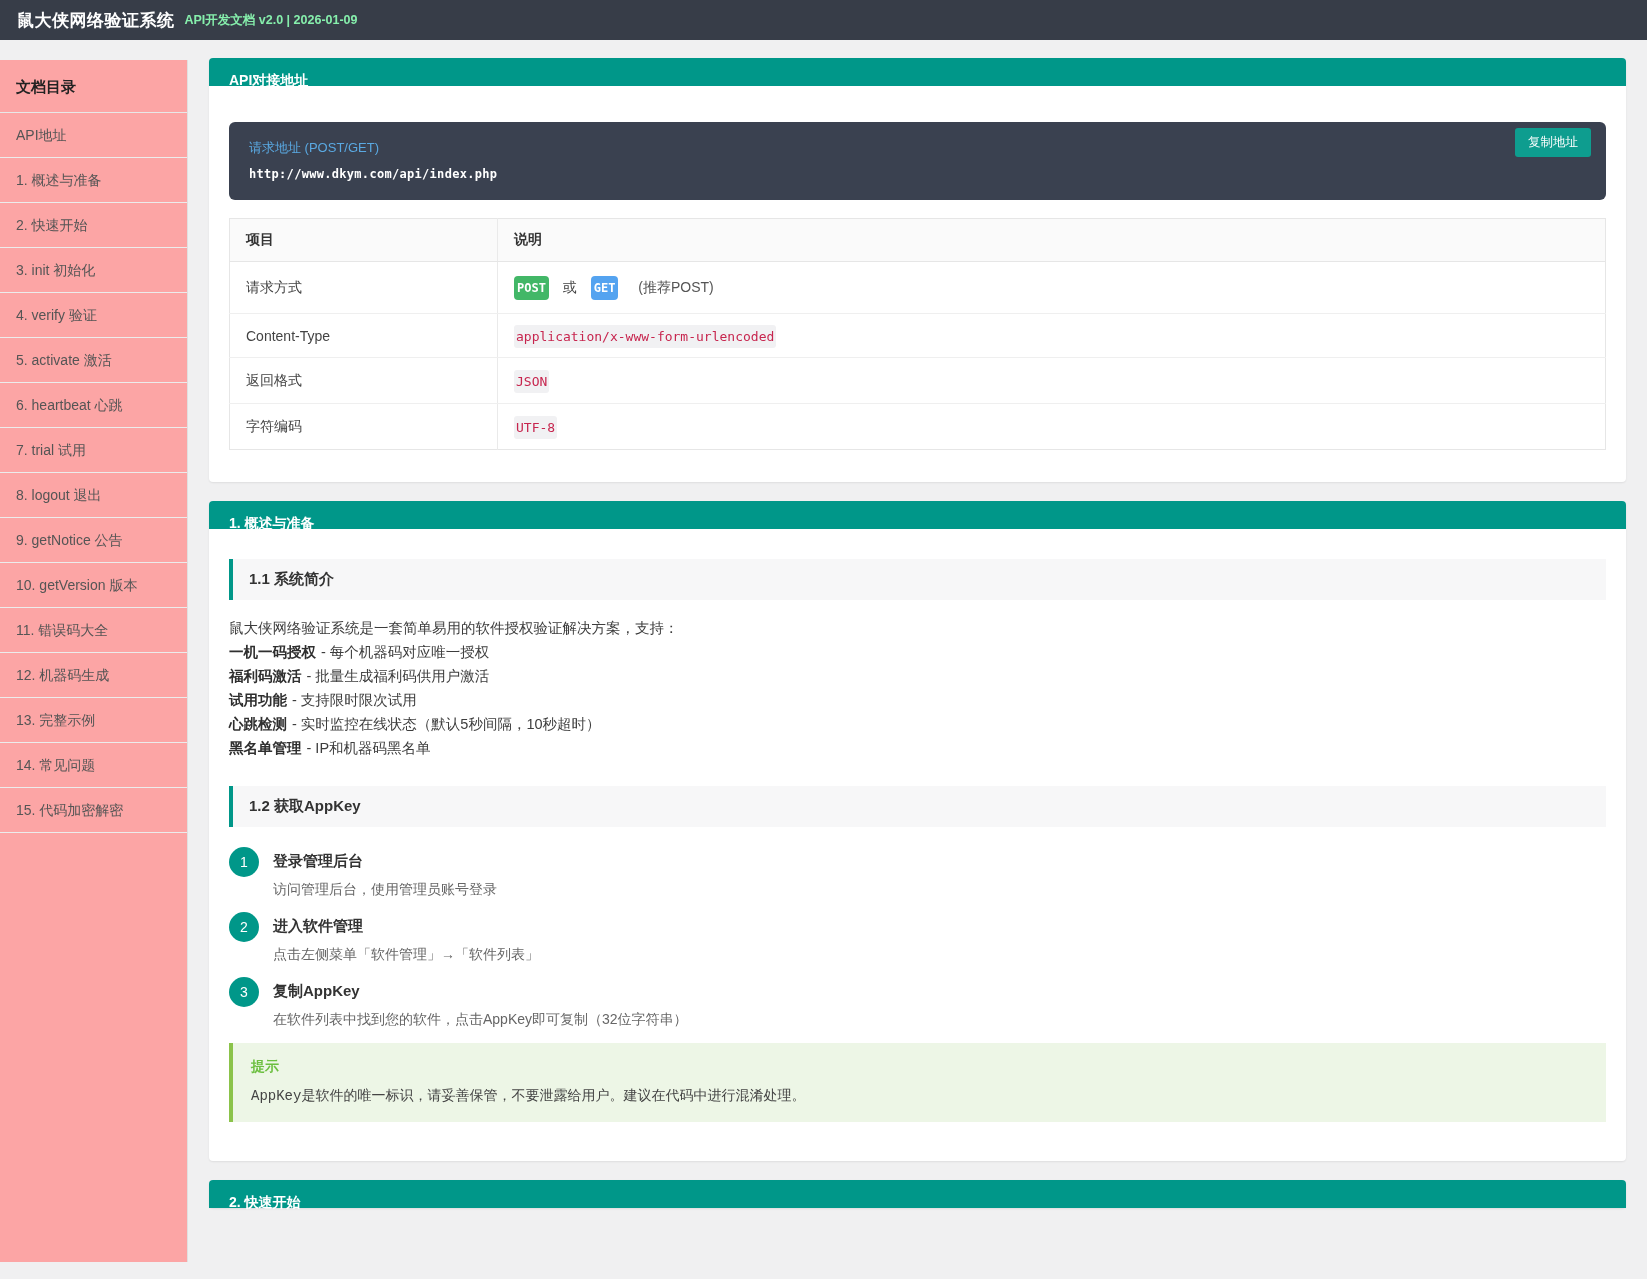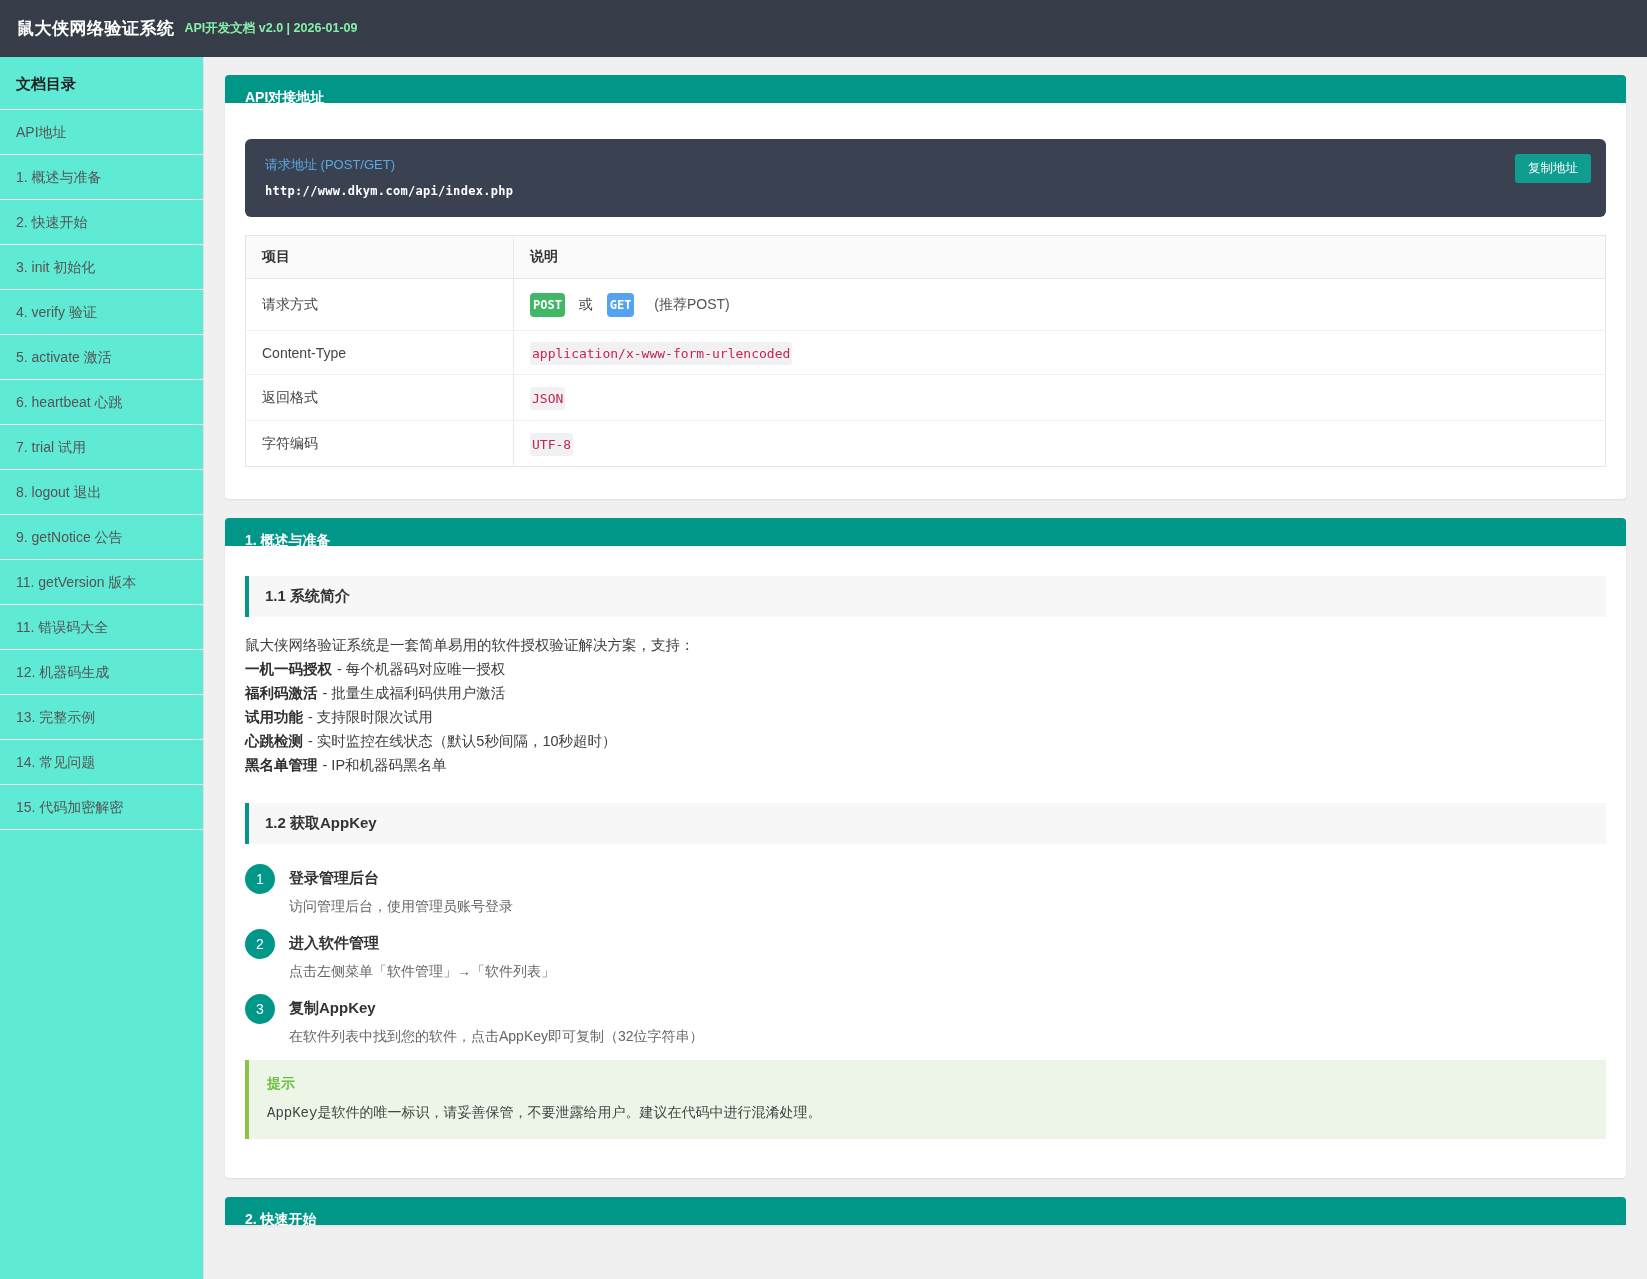--- a/index.html
+++ b/index.html
@@ -11,35 +11,36 @@
   }
   .page {
     width: 1647px;
     height: 1279px;
     overflow: hidden;
     background: #f0f0f1;
     position: relative;
   }
   
   .topbar {
-    height: 57px;
+    height: 40px;
     background: #373d48;
     display: flex;
     align-items: center;
     padding: 0 17px;
   }
   .brand { color: #ffffff; font-size: 17px; font-weight: bold; letter-spacing: 0.5px; }
   .subtitle { color: #86efac; font-size: 12.5px; margin-left: 10px; font-weight: bold; }
   
   .layout { display: flex; height: 1222px; }
   .sidebar {
-    width: 204px;
+    width: 188px;
     flex-shrink: 0;
-    background: #5eead4;
+    background: #fca5a5;
     border-right: 1px solid #e0e0e0;
+    margin-top: 20px;
   }
   .sidebar-title {
     height: 53px;
     line-height: 53px;
     padding: 0 16px;
     font-size: 15px;
     font-weight: bold;
     color: #222;
     border-bottom: 1px solid #e8e8e8;
   }
@@ -89,21 +90,21 @@
   .code-label { color: #5aa9e2; font-size: 13px; margin-bottom: 10px; }
   .code-url {
     color: #ffffff;
     font-family: "DejaVu Sans Mono", monospace;
     font-size: 12px;
     font-weight: bold;
     letter-spacing: 0.3px;
   }
   .copy-btn {
     position: absolute;
-    top: 15px;
+    top: 6px;
     right: 15px;
     background: #0e9d8f;
     color: #ffffff;
     border: none;
     border-radius: 3px;
     padding: 6px 13px;
     font-size: 12.5px;
     cursor: pointer;
     font-family: inherit;
   }
@@ -211,21 +212,21 @@
         <div class="nav-item">API地址</div>
         <div class="nav-item">1. 概述与准备</div>
         <div class="nav-item">2. 快速开始</div>
         <div class="nav-item">3. init 初始化</div>
         <div class="nav-item">4. verify 验证</div>
         <div class="nav-item">5. activate 激活</div>
         <div class="nav-item">6. heartbeat 心跳</div>
         <div class="nav-item">7. trial 试用</div>
         <div class="nav-item">8. logout 退出</div>
         <div class="nav-item">9. getNotice 公告</div>
-        <div class="nav-item">11. getVersion 版本</div>
+        <div class="nav-item">10. getVersion 版本</div>
         <div class="nav-item">11. 错误码大全</div>
         <div class="nav-item">12. 机器码生成</div>
         <div class="nav-item">13. 完整示例</div>
         <div class="nav-item">14. 常见问题</div>
         <div class="nav-item">15. 代码加密解密</div>
       </nav>
     </aside>
 
     <main class="content">
 

